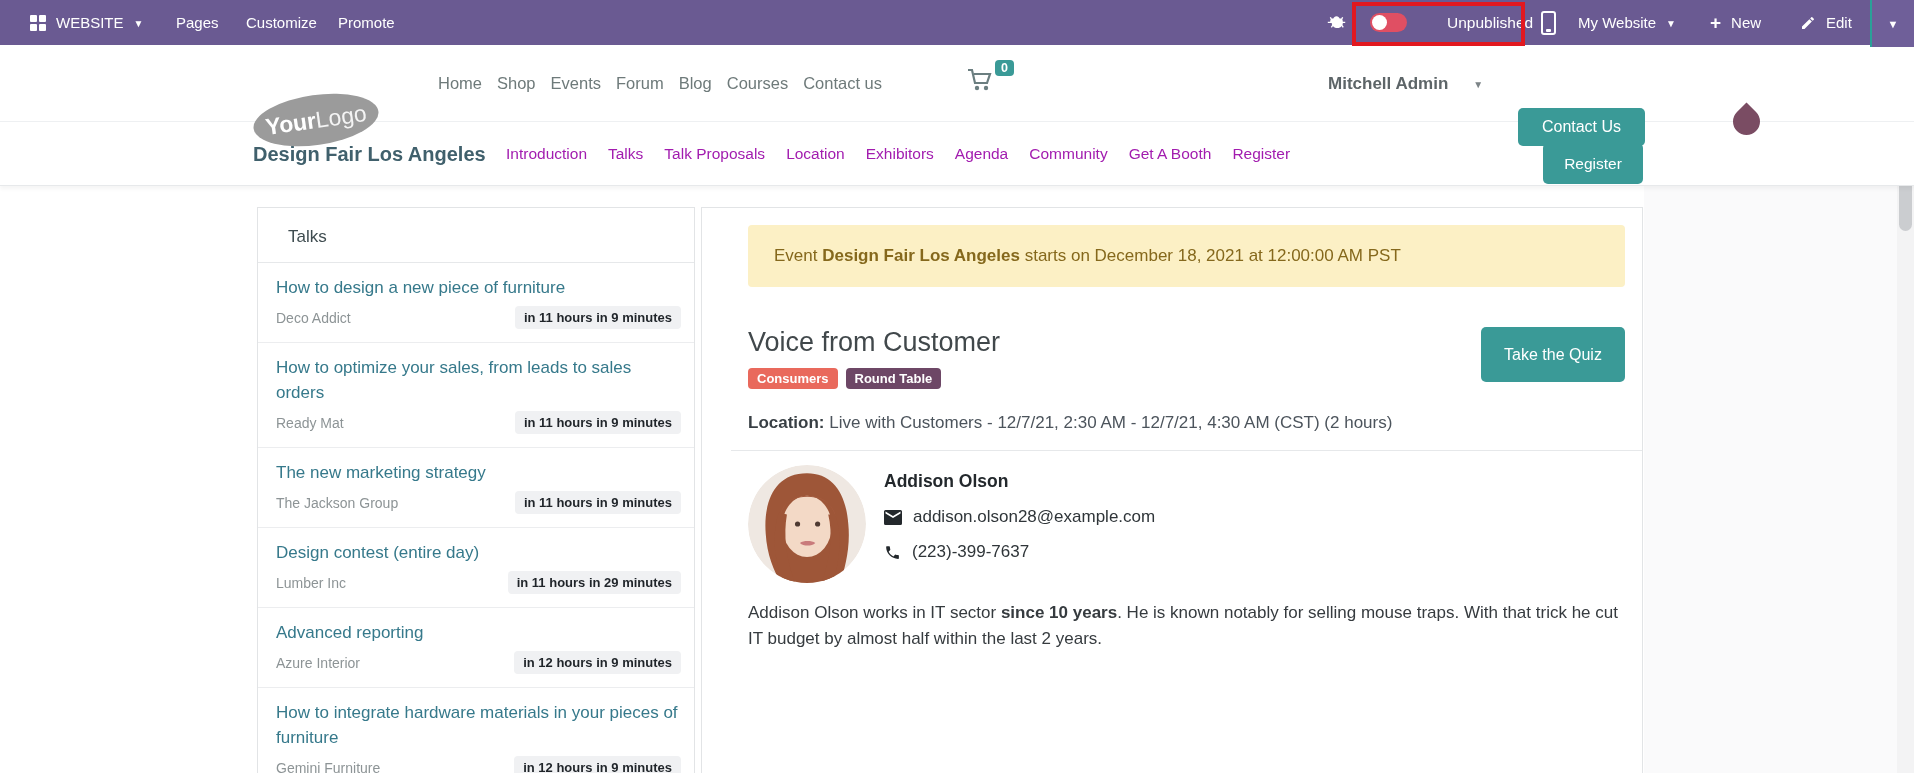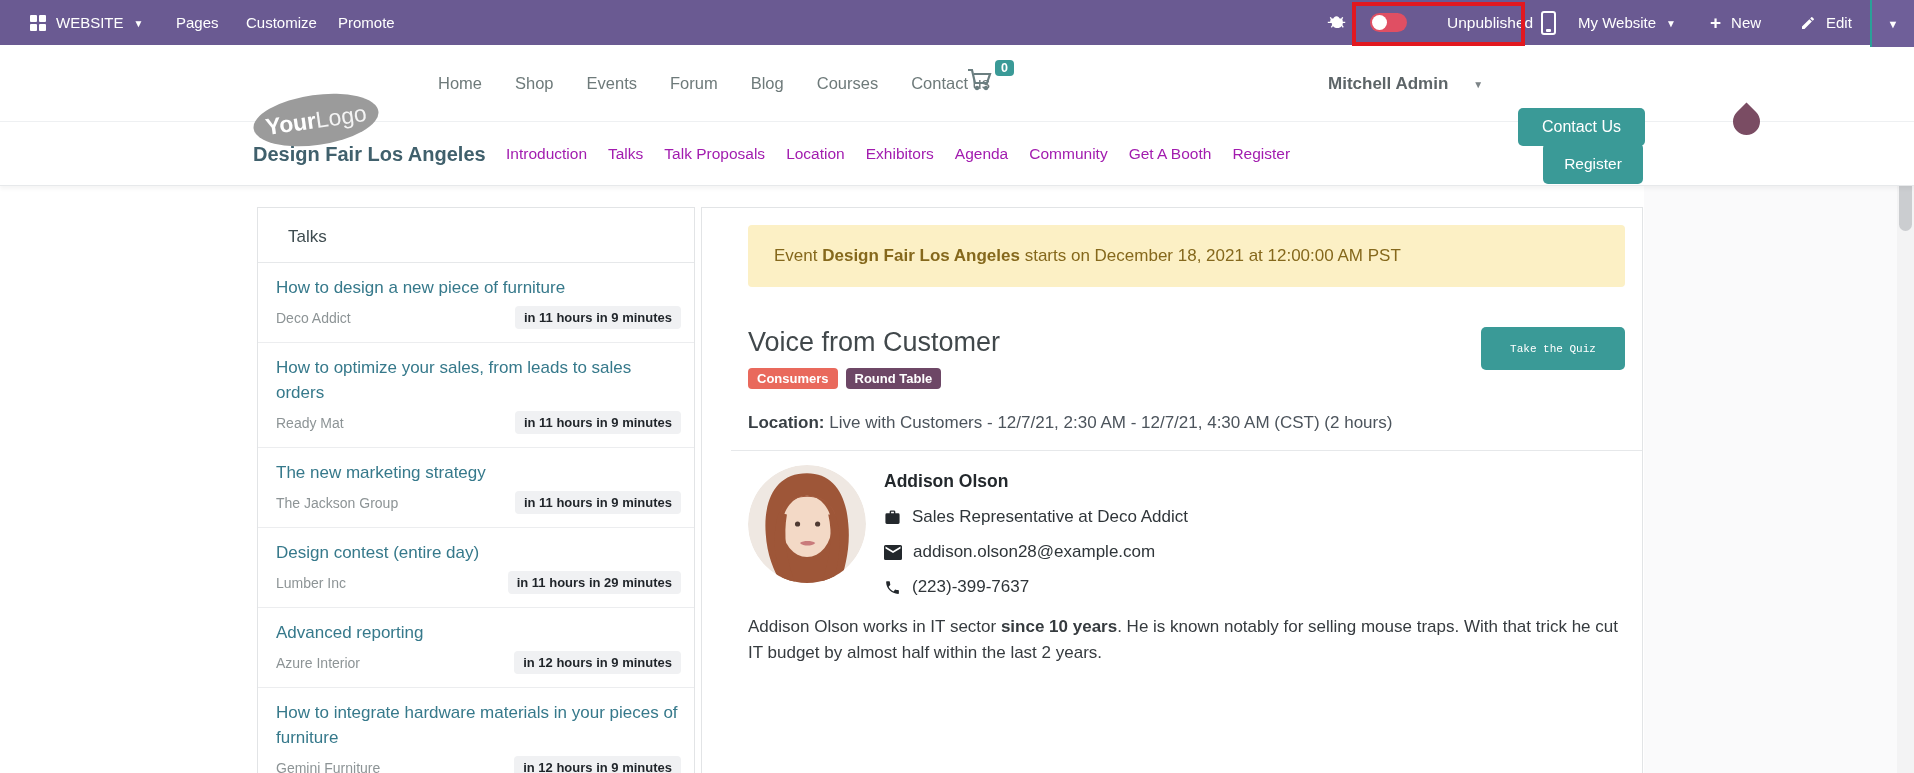--- a/index.html
+++ b/index.html
@@ -25,21 +25,21 @@
                       color:#fff; font-size:11px; }
 
   
   .site-nav { position:absolute; top:45px; left:0; width:1914px; height:77px; background:#fff;
               border-bottom:1px solid #eef0f2; z-index:4; }
   .logo { position:absolute; left:253px; top:50px; width:126px; height:50px; background:#9b9b9b;
           border-radius:50%; transform:rotate(-8deg); display:flex; align-items:center; justify-content:center;
           color:#fff; font-size:23px; }
   .logo b { font-weight:800; }
   .logo i { font-style:normal; font-weight:300; color:#f4f4f4; }
-  .site-menu { position:absolute; left:438px; top:0; height:77px; display:flex; align-items:center; gap:33px;
+  .site-menu { position:absolute; left:438px; top:0; height:77px; display:flex; align-items:center; gap:15px;
                font-size:16.5px; color:#6e7a7a; white-space:nowrap; }
   .cart { position:absolute; left:966px; top:22px; width:46px; height:34px; }
   .cart-badge { position:absolute; right:-2px; top:-7px; background:#3a9a97; color:#fff; font-size:12.5px;
                 font-weight:bold; padding:1px 6px; border-radius:4px; }
   .admin-name { position:absolute; left:1328px; top:0; height:77px; display:flex; align-items:center; gap:25px;
                 font-weight:bold; color:#5d6568; font-size:17px; }
   .admin-name .caret { color:#7c8487; }
   .btn-teal { background:#3a9a97; color:#fff; border:none; border-radius:5px; cursor:pointer;
               font-family:"Liberation Sans",sans-serif; }
   .contact-btn { position:absolute; left:1518px; top:63px; width:127px; height:38px; font-size:16px; }
@@ -71,21 +71,21 @@
                background:#fff; border:1px solid #e2e4e6; border-bottom:none;padding-left:29px; }
   .alert-warn { margin:17px 17px 0; background:#fcf0c5; border-radius:4px; padding:21px 26px;
                 font-size:17px; color:#85681c; }
   .alert-warn b { font-weight:bold; }
   .talk-head { margin:40px 17px 0; display:flex; justify-content:space-between; align-items:flex-start; }
   .talk-h1 { font-size:27px; font-weight:400; color:#41484b; }
   .tags { display:flex; gap:8px; margin-top:10px; }
   .tag { color:#fff; font-size:13px; font-weight:bold; padding:3px 9px; border-radius:4px; }
   .tag-consumers { background:#e9695c; }
   .tag-roundtable { background:#6d4766; }
-  .quiz-btn { width:144px; height:43px; font-size:11px;font-family:Liberation Mono, monospace; }
+  .quiz-btn { width:144px; height:55px; font-size:16px; }
   .location-line { margin:24px 17px 0; font-size:17px; color:#4c545c; }
   .location-line b { color:#383f44; }
   .speaker { margin-top:17px; border-top:1px solid #e6e8ea; padding:14px 17px 0; }
   .speaker-top { display:flex; gap:18px; }
   .photo { width:118px; height:118px; border-radius:50%; overflow:hidden; flex:0 0 auto; }
   .speaker-info { padding-top:6px; }
   .speaker-name { font-size:17.5px; font-weight:bold; color:#23282c; }
   .contact-row { display:flex; align-items:center; gap:11px; margin-top:15px; font-size:17px; color:#2f3539; }
   .contact-row svg { flex:0 0 auto; }
   .bio { margin-top:17px; font-size:17px; color:#363b3f; line-height:26px; max-width:895px; }
@@ -283,26 +283,20 @@
           <path d="M26 40 C20 60 22 80 30 100 L40 100 C32 80 30 58 33 42 Z" fill="#9e5638"></path>
           <path d="M74 42 C80 60 78 80 72 100 L62 100 C70 80 72 58 68 42 Z" fill="#9e5638"></path>
           <circle cx="42" cy="50" r="2.2" fill="#4e3a32"></circle>
           <circle cx="59" cy="50" r="2.2" fill="#4e3a32"></circle>
           <path d="M44 66 C47 69 54 69 57 66 C54 64 47 64 44 66 Z" fill="#c97b7b"></path>
         </svg>
       </div>
       <div class="speaker-info">
         <div class="speaker-name">Addison Olson</div>
         <div class="contact-row">
-          <svg width="17" height="17" viewBox="0 0 24 24" fill="#23282c">
-              <path d="M10 2h4a2 2 0 0 1 2 2v2h4a2 2 0 0 1 2 2v11a2 2 0 0 1-2 2H4a2 2 0 0 1-2-2V8a2 2 0 0 1 2-2h4V4a2 2 0 0 1 2-2zm0 4h4V4h-4v2z"></path>
-            </svg>
-          <span>Sales Representative at Deco Addict</span>
-        </div>
-        <div class="contact-row">
           <svg width="18" height="15" viewBox="0 0 24 20" fill="#23282c">
               <path d="M22 0H2A2 2 0 0 0 0 2v16a2 2 0 0 0 2 2h20a2 2 0 0 0 2-2V2a2 2 0 0 0-2-2zm0 4.5-10 6-10-6V2l10 6 10-6v2.5z"></path>
             </svg>
           <span>addison.olson28@example.com</span>
         </div>
         <div class="contact-row">
           <svg width="17" height="17" viewBox="0 0 24 24" fill="#23282c">
               <path d="M6.6 10.8c1.5 2.9 3.8 5.2 6.7 6.7l2.2-2.2c.3-.3.7-.4 1-.2 1.1.4 2.3.6 3.5.6.6 0 1 .4 1 1V20c0 .6-.4 1-1 1C10.6 21 3 13.4 3 4c0-.6.4-1 1-1h3.3c.6 0 1 .4 1 1 0 1.2.2 2.4.6 3.5.1.3 0 .7-.2 1l-2.1 2.3z"></path>
             </svg>
           <span>(223)-399-7637</span>

